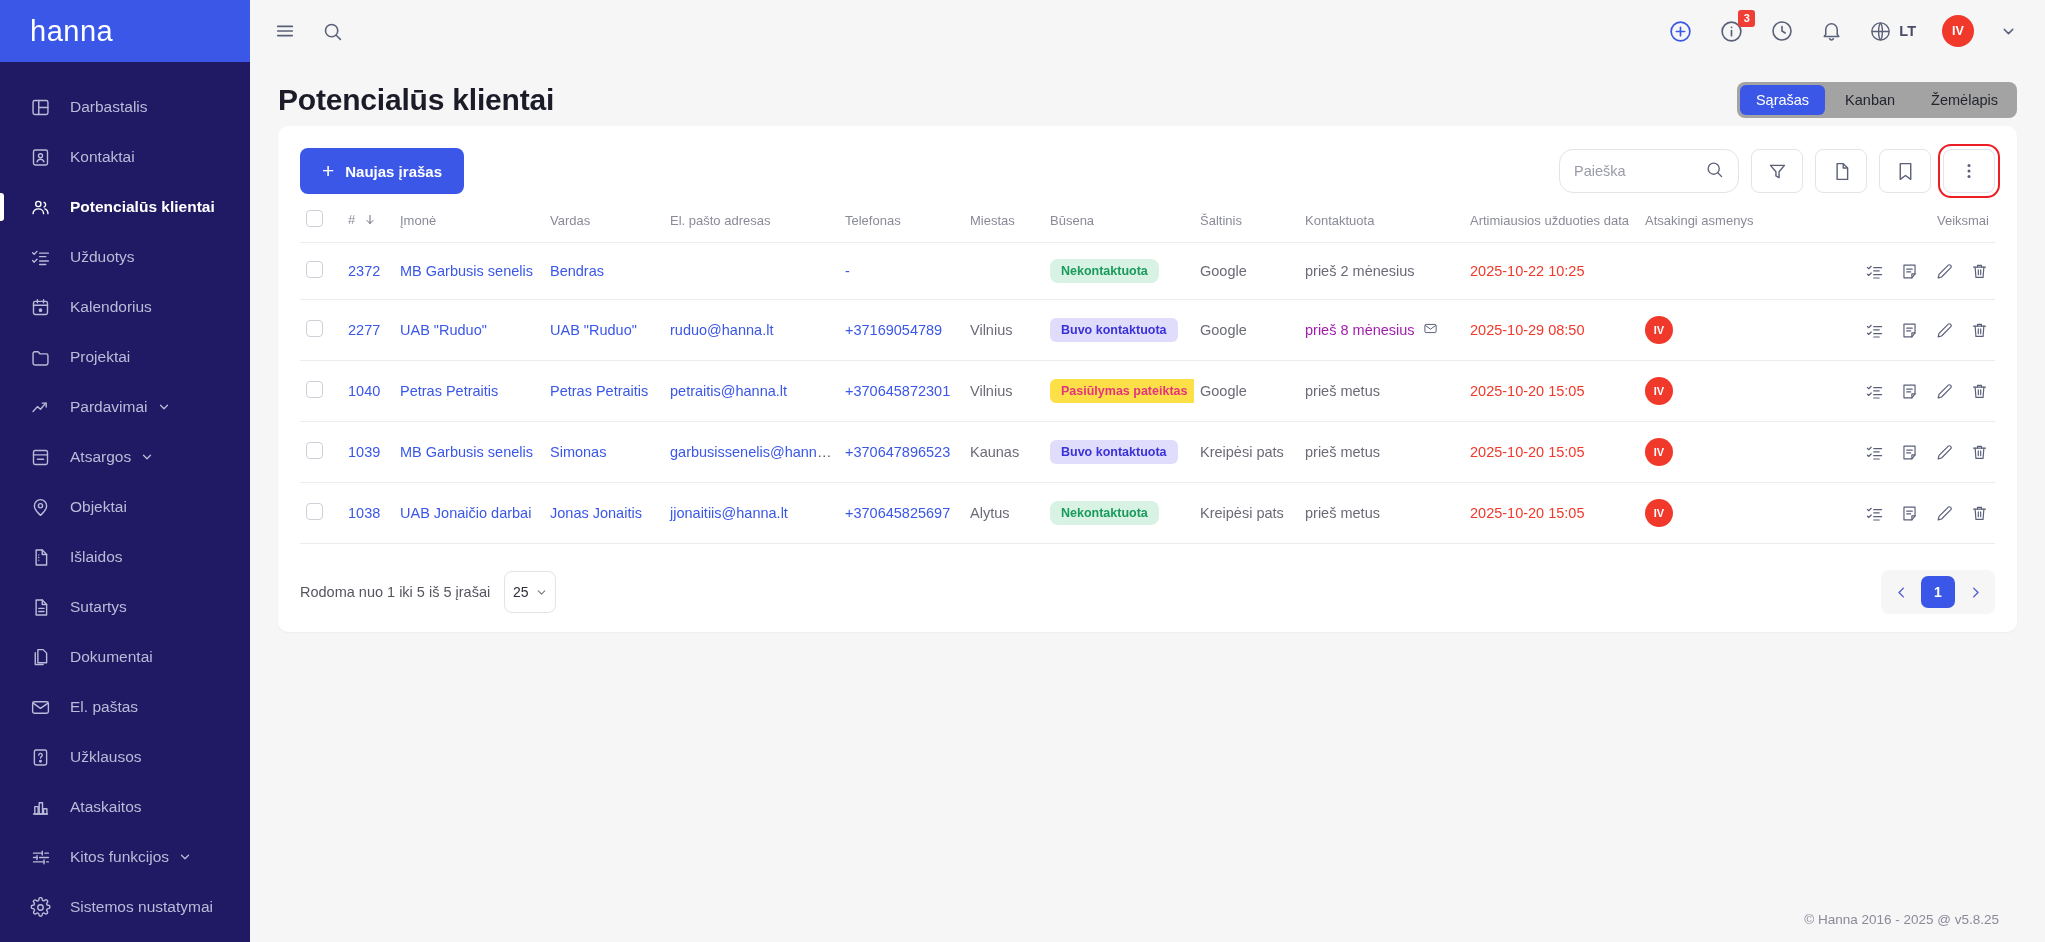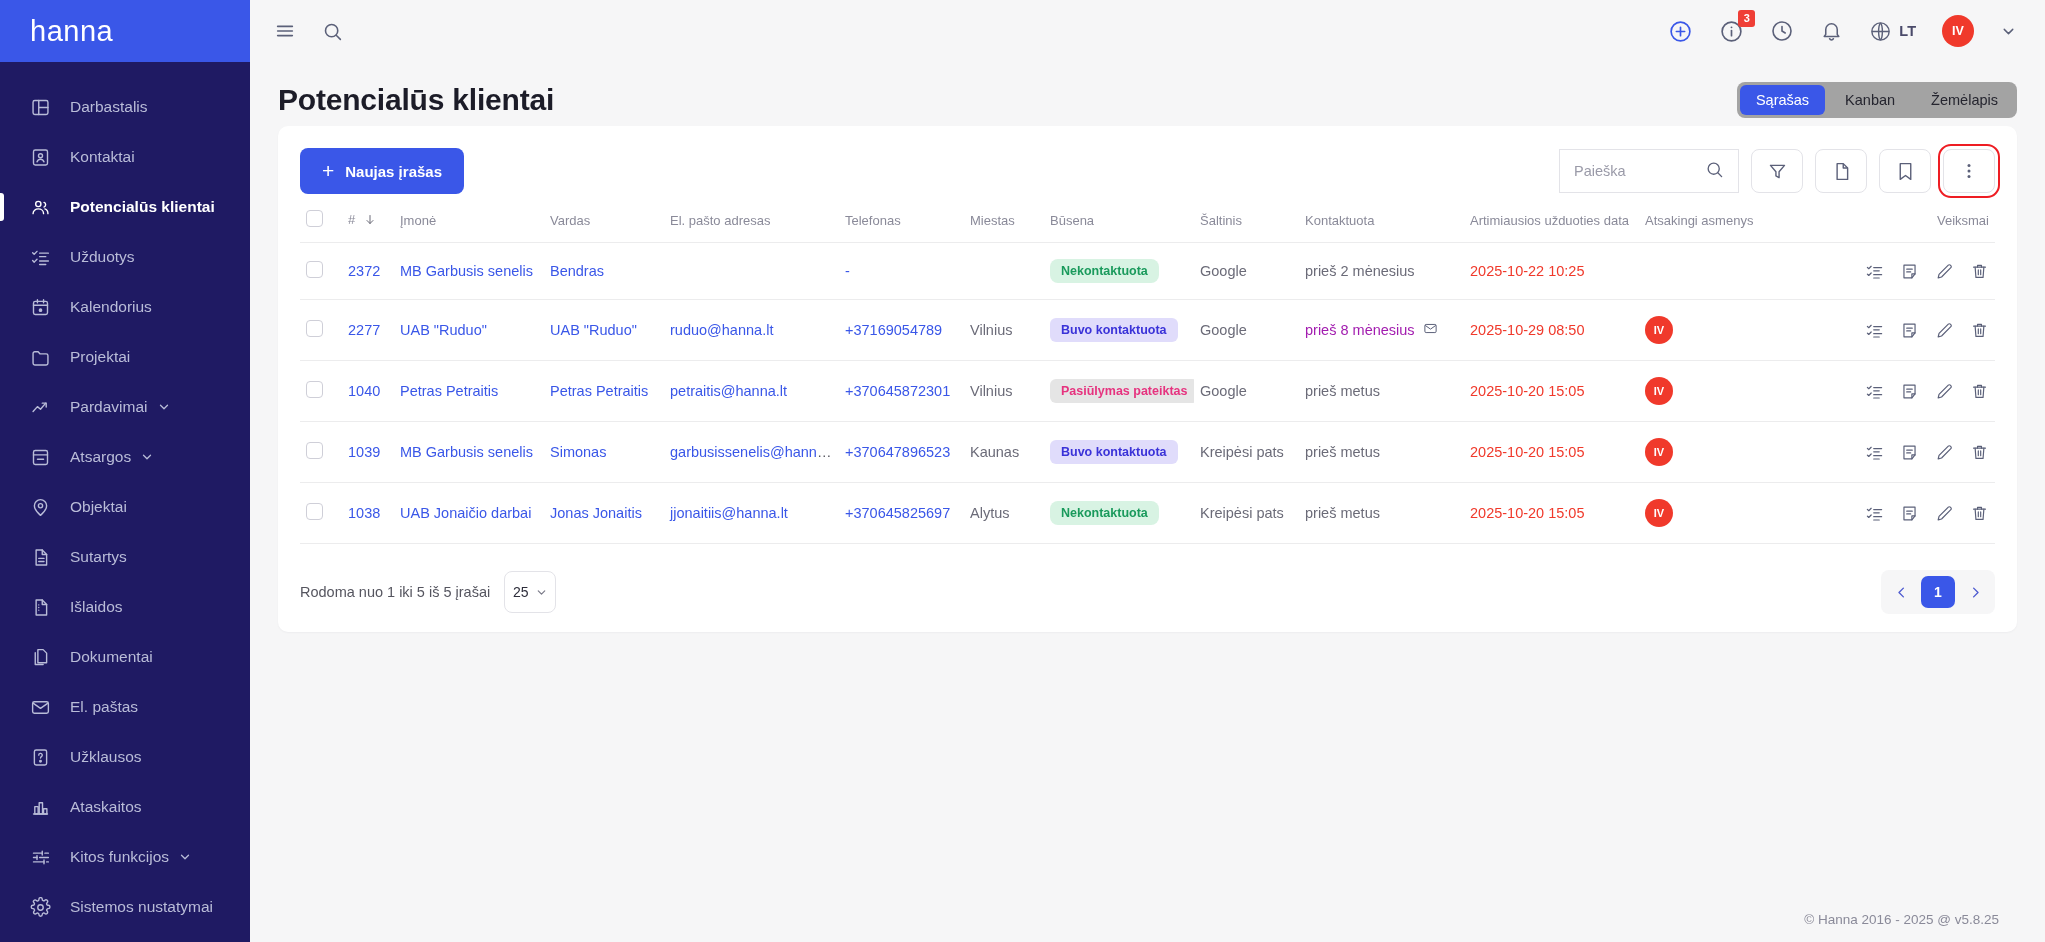--- a/index.html
+++ b/index.html
@@ -91,21 +91,21 @@
   .toolbar { display: flex; align-items: center; padding-bottom: 16px; }
   .btn-primary {
     background: #3a57e8; color: #fff; border: none; border-radius: 8px;
     height: 46px; padding: 0 22px; font-size: 15px; font-weight: 600;
     display: flex; align-items: center; gap: 11px; cursor: pointer;
     font-family: "Liberation Sans", sans-serif;
   }
   .plus-sign { font-size: 21px; font-weight: 400; line-height: 1; margin-top: -2px; }
   .toolbar-right { margin-left: auto; display: flex; align-items: center; gap: 12px; }
   .search-box {
-    width: 112px; height: 44px; border: 1px solid #e3e3e8; border-radius: 0;
+    width: 112px; height: 44px; border: 1px solid #e3e3e8; border-radius: 14px;
     background: #fff; display: flex; align-items: center;
     padding: 0 14px; width: 180px; position: relative;
   }
   .search-box input {
     border: none; outline: none; font-size: 14.5px; width: 100%;
     color: #2d2d3a; font-family: "Liberation Sans", sans-serif; background: transparent;
   }
   .search-box input::placeholder { color: #9a9aa8; }
   .tool-btn {
     width: 52px; height: 44px; border: 1px solid #e3e3e8; border-radius: 8px;
@@ -131,21 +131,21 @@
   .chk {
     width: 17px; height: 17px; border: 1px solid #cfcfd8; border-radius: 4px;
     background: #fff; display: inline-block; cursor: pointer;
   }
   .badge-pill {
     display: inline-block; padding: 5px 11px; border-radius: 6px;
     font-size: 12.5px; font-weight: 600; white-space: nowrap;
   }
   .b-green { background: #d8f3e3; color: #1a9a5c; border-radius: 8px; }
   .b-purple { background: #e0dcfb; color: #3a32d8; }
-  .b-pink { background: #e5e5e5; color: #e6337f; }
+  .b-pink { background: #fde047; color: #e6337f; }
   .contacted-link { color: #a21caf; display: inline-flex; align-items: center; gap: 8px; cursor: pointer; }
   .actions { display: flex; align-items: center; justify-content: flex-end; gap: 16px; }
   .act { cursor: pointer; display: flex; align-items: center; }
 
   .table-footer { display: flex; align-items: center; padding-top: 26px; }
   .showing { font-size: 14.5px; color: #55555f; }
   .per-page {
     margin-left: 14px; width: 52px; height: 42px;
     border: 1px solid #e3e3e8; border-radius: 8px; background: #fff;
     display: flex; align-items: center; justify-content: center; gap: 6px;
@@ -270,34 +270,34 @@
               <circle cx="12" cy="10" r="2.4"></circle>
             </svg>
           </span>
           <span class="nav-label">Objektai</span>
         </div>
         <div class="nav-item">
           <span class="ic">
             <svg width="21" height="21" viewBox="0 0 24 24" fill="none" stroke-width="1.6" stroke-linecap="round" stroke-linejoin="round">
               <path d="M7 3.5h7l5 5v12H7z"></path>
               <path d="M14 3.5v5h5"></path>
-              <path d="M10 13h6M10 16.5h6"></path>
-            </svg>
-          </span>
-          <span class="nav-label">Sutartys</span>
+              <path d="M10 9v.01M10 12v.01M10 15v.01"></path>
+            </svg>
+          </span>
+          <span class="nav-label">Išlaidos</span>
         </div>
         <div class="nav-item">
           <span class="ic">
             <svg width="21" height="21" viewBox="0 0 24 24" fill="none" stroke-width="1.6" stroke-linecap="round" stroke-linejoin="round">
               <path d="M7 3.5h7l5 5v12H7z"></path>
               <path d="M14 3.5v5h5"></path>
-              <path d="M10 9v.01M10 12v.01M10 15v.01"></path>
-            </svg>
-          </span>
-          <span class="nav-label">Išlaidos</span>
+              <path d="M10 13h6M10 16.5h6"></path>
+            </svg>
+          </span>
+          <span class="nav-label">Sutartys</span>
         </div>
         <div class="nav-item">
           <span class="ic">
             <svg width="21" height="21" viewBox="0 0 24 24" fill="none" stroke-width="1.6" stroke-linecap="round" stroke-linejoin="round">
               <path d="M9 3h6l4 4v11H9z"></path>
               <path d="M6 6.5v13.5h9"></path>
             </svg>
           </span>
           <span class="nav-label">Dokumentai</span>
         </div>

